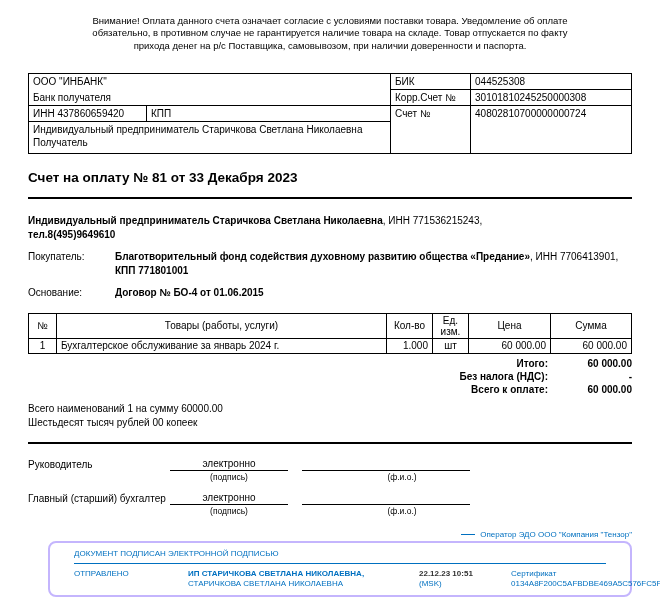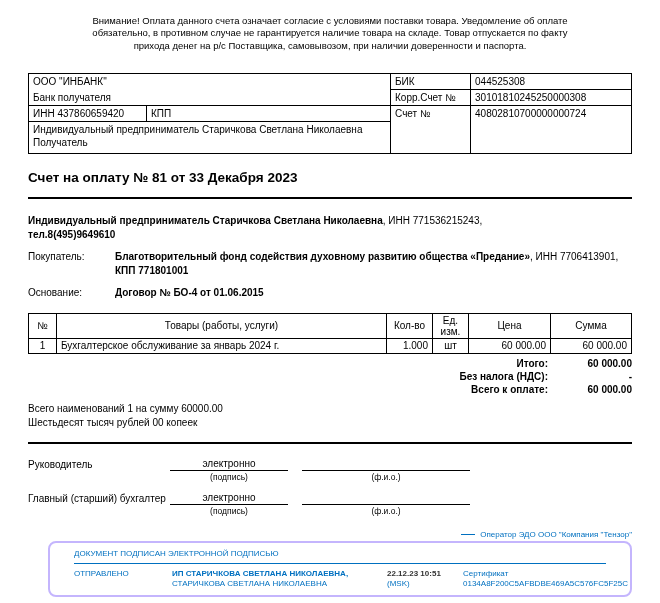--- a/index.html
+++ b/index.html
@@ -40,32 +40,32 @@
   .t-value { width:84px; text-align:right; }
 
   .summary { margin-top:6px; font-size:10px; line-height:14px; }
   .summary .words { font-weight:normal; }
 
   .sig-row { display:flex; align-items:flex-end; font-size:10px; line-height:13px; }
   .sig-label { width:142px; flex-shrink:0; }
   .sig-line { border-bottom:1px solid #000; text-align:center; }
   .sig-line.sign { width:118px; margin-right:14px; }
   .sig-line.fio { width:168px; }
-  .sig-caps { display:flex; font-size:8.5px; margin:1px 0 9px 142px; color:#000; }
+  .sig-caps { display:flex; font-size:8.5px; margin:1px 0 9px 142px; color:#000;gap:16px; }
   .cap.sign { width:118px; text-align:center; margin-right:14px; }
   .cap.fio { width:168px; text-align:center; }
 
   .stamp { margin:14px 0 0 20px; color:#0070c0; }
   .stamp-op { display:flex; justify-content:flex-end; align-items:center; gap:5px;
     font-size:8px; margin-bottom:2px; }
   .op-dash { width:14px; border-top:1px solid #0070c0; display:inline-block; }
   .stamp-box { border:2px solid #c4b5fd; border-radius:8px; padding:3px 24px 6px; }
   .s-row1 { display:flex; justify-content:space-between; align-items:center;
     font-size:8px; padding:3px 0 5px; border-bottom:1px solid #0070c0; }
-  .s-row2 { display:flex; font-size:8px; padding-top:5px; gap:10px; line-height:1.3; }
+  .s-row2 { display:flex; font-size:8px; padding-top:5px; gap:26px; line-height:1.3; }
   .s-sent { width:88px; flex-shrink:0; }
   .s-sender { width:205px; flex-shrink:0; }
   .s-sender b { font-weight:bold; }
   .s-dt { width:66px; flex-shrink:0; display:flex; flex-direction:column; }
   .s-dt .dt { font-weight:bold; color:#333; }
   .s-cert { flex:1; }
 </style>
 </head>
 <body>
 

